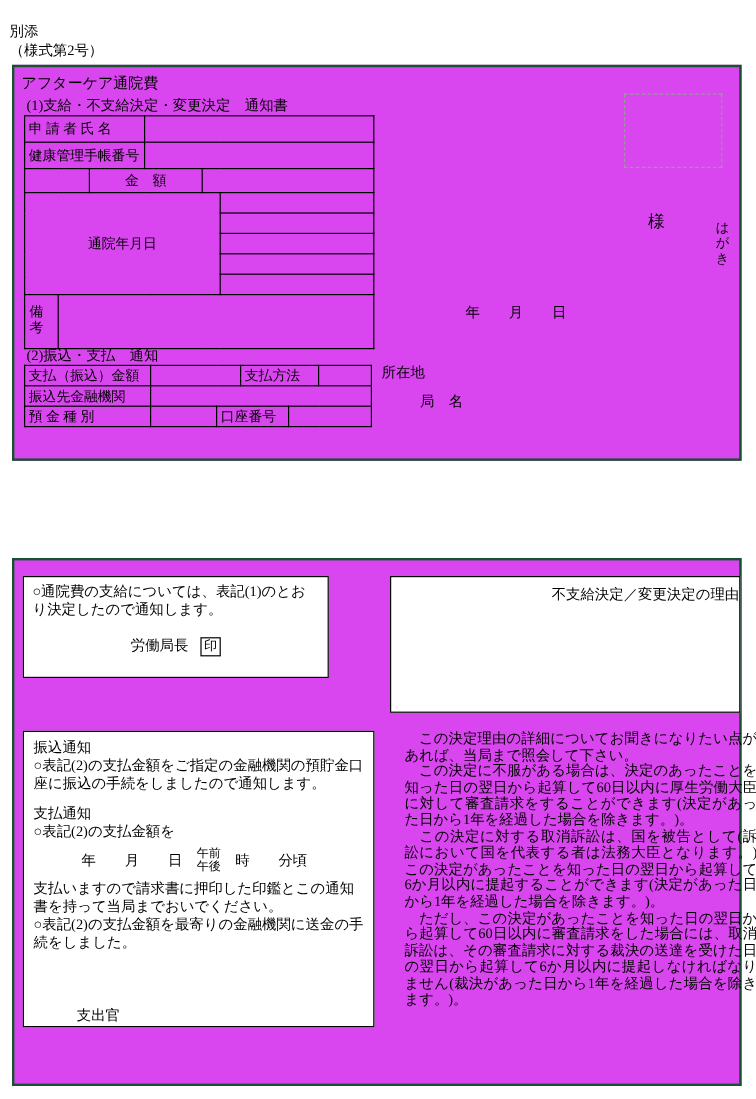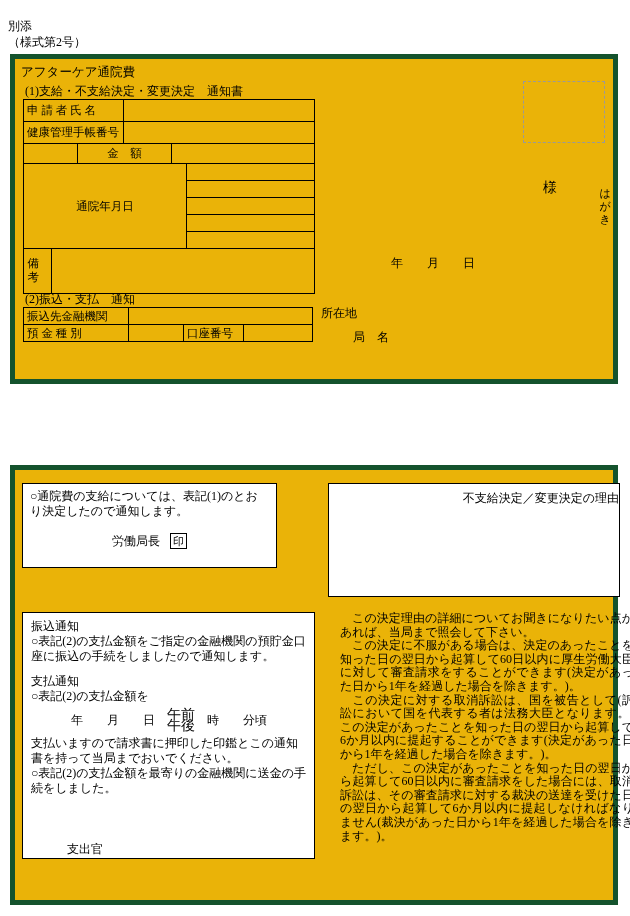--- a/index.html
+++ b/index.html
@@ -3,32 +3,32 @@
 <meta charset="utf-8">
 <style>
   html,body{margin:0;padding:0;}
   body{
     width:630px;height:916px;background:#fff;color:#000;
     font-family:"Liberation Serif","DejaVu Serif",serif;
     position:relative;font-size:12px;
   }
   .screen{position:relative;width:630px;height:916px;background:#fff;overflow:hidden;}
   .abs{position:absolute;}
-  .card{position:absolute;border:5px solid #14532d;background:#eab308;box-sizing:border-box;}
+  .card{position:absolute;border:2px solid #14532d;background:#d946ef;box-sizing:border-box;}
   .box{position:absolute;border:1px solid #000;background:#fff;box-sizing:border-box;}
   table{border-collapse:collapse;table-layout:fixed;}
   td{border:1px solid #000;font-size:11.5px;padding:0 3px;overflow:hidden;white-space:nowrap;box-sizing:border-box;}
   .ctr{text-align:center;}
   .vtext{display:inline-block;width:1.1em;word-break:break-all;white-space:normal;line-height:1.2;text-align:center;}
   .stamp{border:1px dashed #999;position:absolute;box-sizing:border-box;}
   .seal{display:inline-block;border:1px solid #000;padding:0 2px;margin-left:10px;font-size:11px;line-height:14px;}
   .bodytext{font-size:12px;line-height:15px;white-space:normal;}
   .legal{font-size:12px;line-height:13.6px;text-align:justify;}
   .legal p{margin:0;}
-  .ampm{display:inline-flex;flex-direction:column;font-size:14px;line-height:11px;vertical-align:middle;}
+  .ampm{display:inline-flex;flex-direction:column;font-size:10px;line-height:11px;vertical-align:middle;}
   .date-row{display:flex;align-items:center;gap:12px;margin:4px 0 4px 40px;height:24px;}
 </style>
 </head>
 <body>
 
 <div class="screen">
 
   <div class="abs" style="left:8px;top:18px;">別添</div>
   <div class="abs" style="left:8px;top:34px;">（様式第2号）</div>
 
@@ -94,20 +94,26 @@
     <table class="abs" style="left:8px;top:248px;width:290px;">
       <colgroup>
         <col style="width:105px">
           <col style="width:55px">
           <col style="width:20px">
         <col style="width:40px">
           <col style="width:25px">
           <col>
       </colgroup>
       <tbody>
+          <tr style="height:17px">
+        <td>支払（振込）金額</td>
+        <td colspan="2"></td>
+        <td colspan="2">支払方法</td>
+        <td></td>
+      </tr>
       <tr style="height:17px">
         <td>振込先金融機関</td>
         <td colspan="5"></td>
       </tr>
       <tr style="height:17px">
         <td>預 金 種 別</td>
         <td></td>
         <td colspan="2">口座番号</td>
         <td colspan="2"></td>
       </tr>

